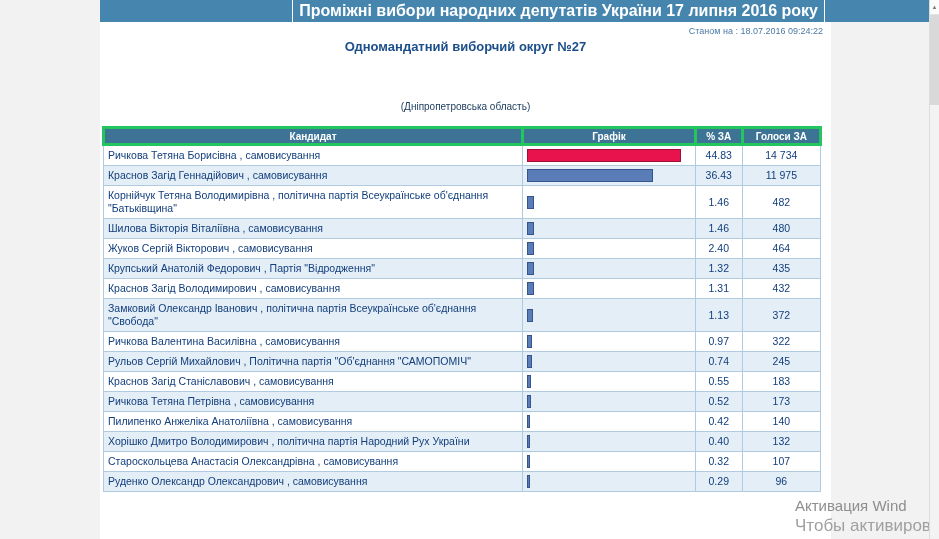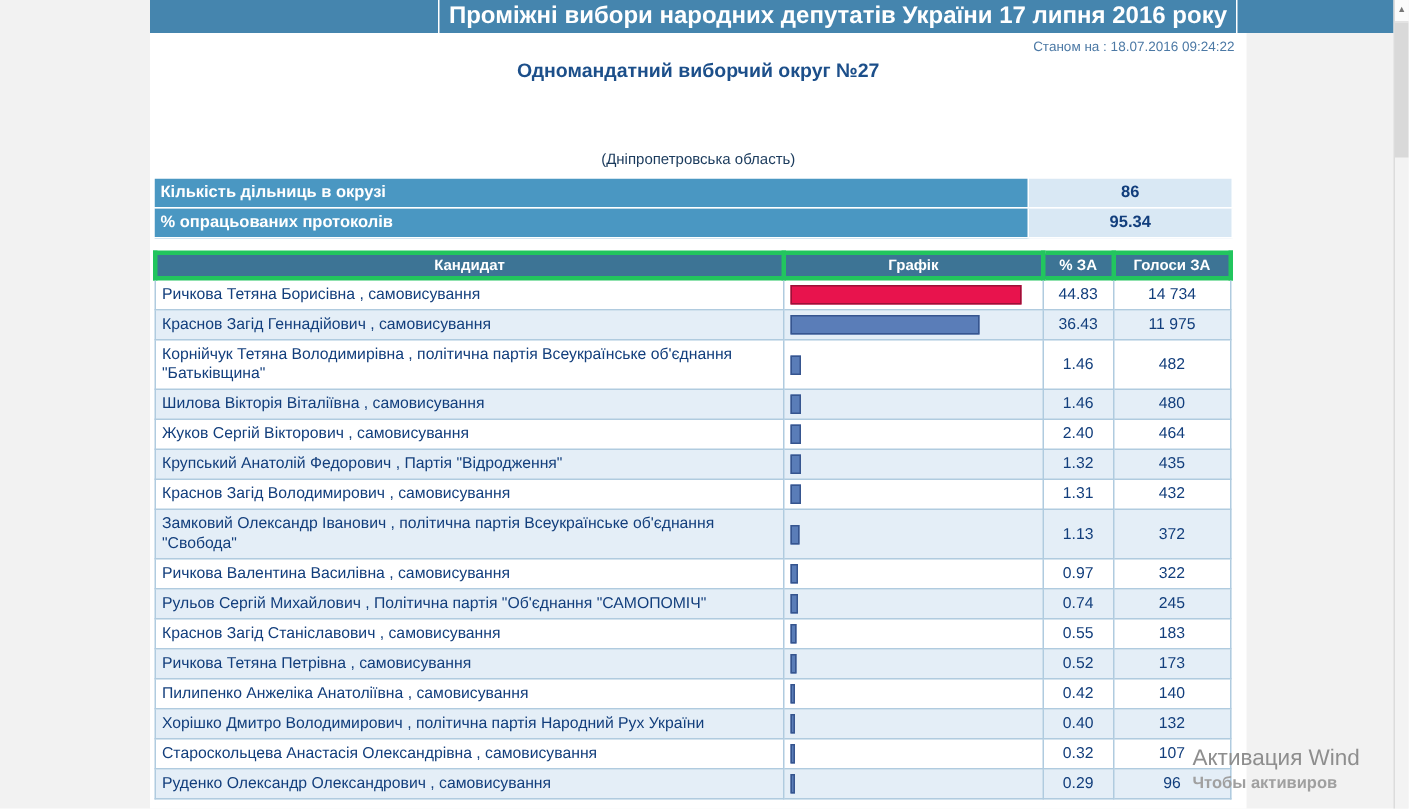--- a/index.html
+++ b/index.html
@@ -75,21 +75,21 @@
   .c-name{width:416px;text-align:left;}
   .c-bar{width:164px;padding:3px 3px;}
   .bar{height:11px;border-style:solid;border-width:1px;}
   .c-pct{width:38px;text-align:center;}
   .c-votes{width:70px;text-align:center;}
   .watermark{
     position:absolute;left:795px;top:497px;
     color:#8e8e8e;white-space:nowrap;z-index:5;
   }
   .watermark .wm1{font-size:15px;}
-  .watermark .wm2{font-size:11px;color:#a0a0a0;margin-top:2px;font-weight:bold;}
+  .watermark .wm2{font-size:17px;color:#a0a0a0;margin-top:2px;}
   .scrollbar{
     position:absolute;right:0;top:0;width:9px;height:539px;
     background:#f3f3f3;border-left:1px solid #dcdcdc;z-index:6;
   }
   .scroll-arrow-up{
     width:9px;height:14px;background:#fbfbfb;
     color:#777;font-size:6px;text-align:center;line-height:14px;
     border-bottom:1px solid #e3e3e3;
   }
   .scroll-thumb{
@@ -103,32 +103,20 @@
 
 <div class="topbar">
   <span class="banner-box">Проміжні вибори народних депутатів України 17 липня 2016 року</span>
 </div>
 
 <div class="content">
   <div class="asof">Станом на : 18.07.2016 09:24:22</div>
   <div class="title">Одномандатний виборчий округ №27</div>
   <div class="subtitle">(Дніпропетровська область)</div>
 
-  <table class="summary">
-    <tbody id="summary-body">
-        <tr>
-          <td class="s-label">Кількість дільниць в окрузі</td>
-          <td class="s-value">86</td>
-        </tr>
-        <tr>
-          <td class="s-label">% опрацьованих протоколів</td>
-          <td class="s-value">95.34</td>
-        </tr>
-      </tbody>
-  </table>
 
   <table class="results">
     <thead>
         <tr id="results-head">
           <th>Кандидат</th>
           <th>Графік</th>
           <th>% ЗА</th>
           <th>Голоси ЗА</th>
         </tr>
       </thead>

